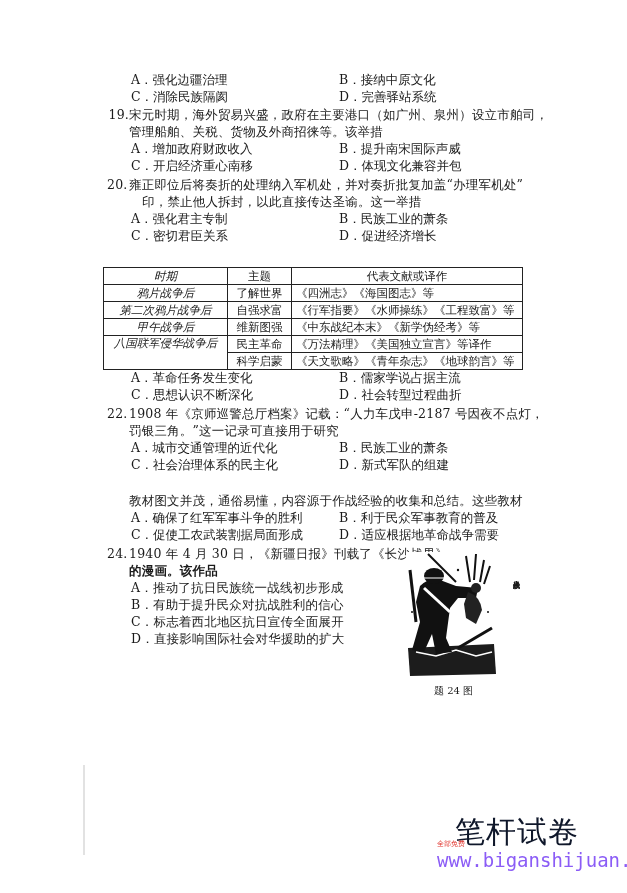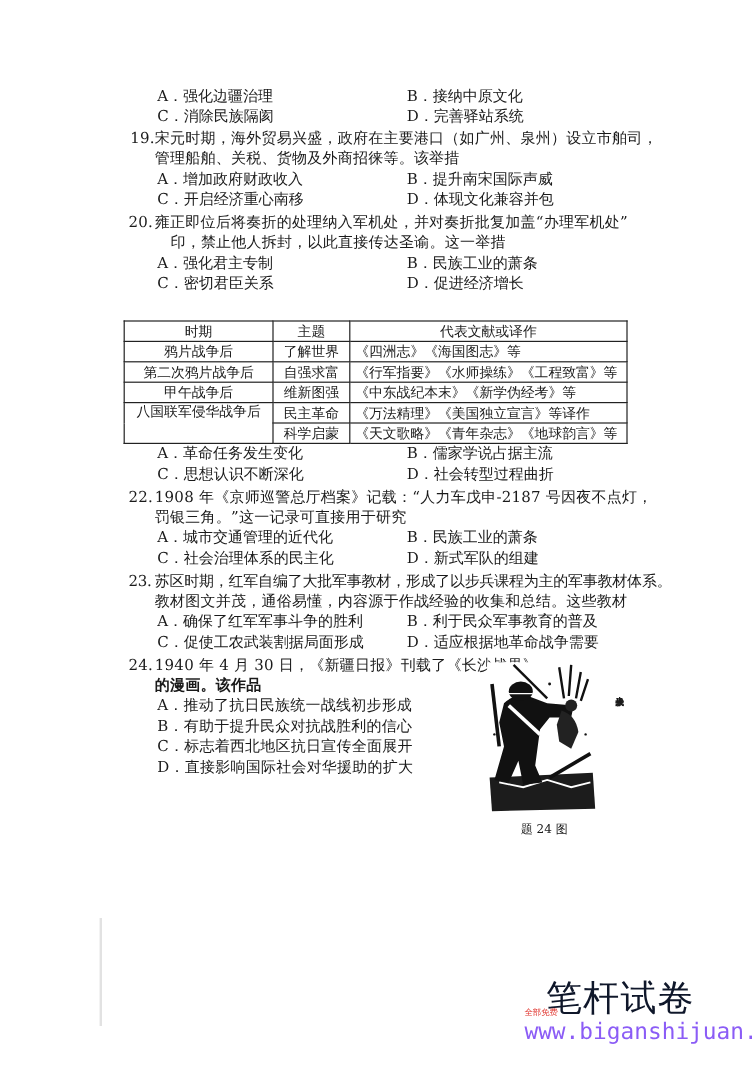--- a/index.html
+++ b/index.html
@@ -7,21 +7,21 @@
          font-family: "DejaVu Serif", "Liberation Serif", serif; color: #1a1a1a; }
   .page { position: absolute; left: 0; top: 0; width: 627px; height: 880px; }
   .line { position: absolute; font-size: 12.5px; line-height: 16px; white-space: nowrap; letter-spacing: 0.2px; }
   .opt-row { position: absolute; font-size: 12.5px; line-height: 16px; white-space: nowrap; }
   .opt-row .l { position: absolute; left: 0; }
   .opt-row .r { position: absolute; left: 208px; }
   .qnum { display: inline-block; width: 22px; }
   table.lit { position: absolute; left: 103px; top: 267px; width: 420px;
               border-collapse: collapse; font-size: 11.5px; font-family: "DejaVu Serif", serif; }
   table.lit td, table.lit th { border: 1px solid #222; padding: 0 4px; height: 16px; line-height: 15px; font-weight: normal; white-space: nowrap; }
-  table.lit .c1 { width: 115px; text-align: center; }
+  table.lit .c1 { width: 115px; text-align: center; font-style: italic; }
   table.lit .c2 { width: 55px; text-align: center; }
   table.lit .c3 { text-align: left; }
   table.lit th.c3 { text-align: center; }
   .cartoon { position: absolute; left: 406px; top: 552px; width: 94px; height: 126px; background: #fff; }
   .caption { position: absolute; left: 434px; top: 684px; font-size: 10px; }
   .margin-bar { position: absolute; left: 83px; top: 765px; width: 2px; height: 90px; background: #e2e2e2; }
   .brand { position: absolute; left: 455px; top: 812px; font-family: "DejaVu Sans", sans-serif; font-size: 30px; color: #0f172a; letter-spacing: 1px; }
   .brand-red { position: absolute; left: 437px; top: 839px; font-family: "DejaVu Sans", sans-serif; font-size: 7px; color: #e0322b; }
   .brand-url { position: absolute; left: 437px; top: 849px; font-family: "DejaVu Sans Mono", monospace; font-size: 19px; color: #8b5cf6; }
 </style>
@@ -115,23 +115,20 @@
   <div class="line" style="left:129px; top:423px;">罚银三角。”这一记录可直接用于研究</div>
   <div class="opt-row" style="left:131px; top:440px;">
     <span class="l">A．城市交通管理的近代化</span>
     <span class="r">B．民族工业的萧条</span>
   </div>
   <div class="opt-row" style="left:131px; top:457px;">
     <span class="l">C．社会治理体系的民主化</span>
     <span class="r">D．新式军队的组建</span>
   </div>
 
-  <div class="line" style="left:107px; top:476px; letter-spacing:-0.2px;">
-    <span class="qnum">23.</span><span>苏区时期，红军自编了大批军事教材，形成了以步兵课程为主的军事教材体系。</span>
-  </div>
   <div class="line" style="left:129px; top:493px;">教材图文并茂，通俗易懂，内容源于作战经验的收集和总结。这些教材</div>
   <div class="opt-row" style="left:131px; top:510px;">
     <span class="l">A．确保了红军军事斗争的胜利</span>
     <span class="r">B．利于民众军事教育的普及</span>
   </div>
   <div class="opt-row" style="left:131px; top:527px;">
     <span class="l">C．促使工农武装割据局面形成</span>
     <span class="r">D．适应根据地革命战争需要</span>
   </div>
 

